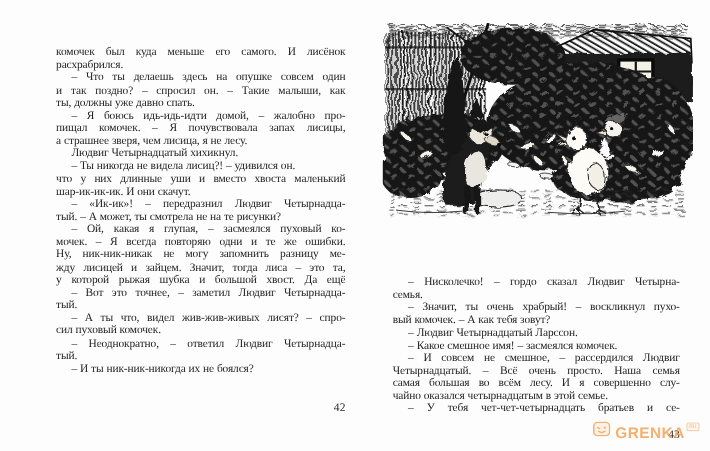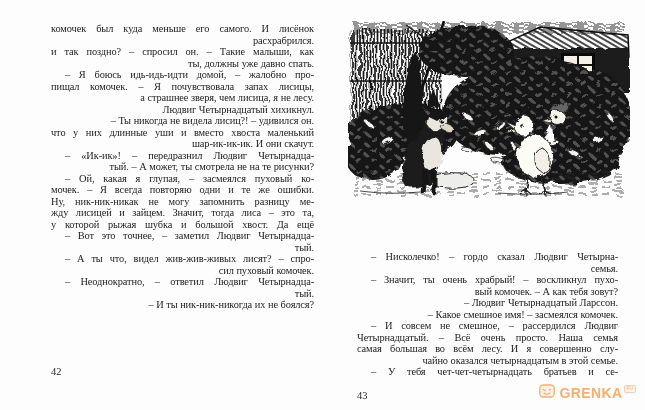--- a/index.html
+++ b/index.html
@@ -6,28 +6,28 @@
   body{
     width:645px;height:410px;position:relative;overflow:hidden;
     background:#fdfdfd;
     font-family:"Liberation Serif","DejaVu Serif",serif;
   }
   .spread{position:absolute;inset:0;background:#fdfdfd;}
   .text-col{
     position:absolute;color:#242424;
     font-size:10.4px;line-height:11.5px;
   }
-  #left-col{left:51px;top:23px;width:263px;}
+  #left-col{left:51px;top:42px;width:263px;}
   #right-col{left:357px;top:220px;width:261px;margin-top:31px;}
   .para{margin:0;padding:0;}
-  .line{letter-spacing:-0.12px;text-align:right;word-spacing:0.2px;}
+  .line{letter-spacing:-0.12px;text-align:left;word-spacing:0.2px;}
   .line.just{text-align:justify;text-align-last:justify;}
   .line.ind{text-indent:14px;}
   .pagenum{
-    position:absolute;top:366px;font-size:10.5px;color:#2b2b2b;text-align:left;
+    position:absolute;top:366px;font-size:10.5px;color:#2b2b2b;text-align:right;
   }
   #pn-left{left:51px;width:263px;}
   #pn-right{left:357px;width:261px;margin-top:24px;}
   .illustration{position:absolute;left:348px;top:21px;width:282px;height:178px;}
   .illustration svg{display:block;width:100%;height:100%;}
   .watermark{
     position:absolute;right:9px;bottom:8px;
     display:flex;align-items:center;gap:4px;opacity:.8;
   }
   .wm-text{
@@ -45,20 +45,21 @@
 <body>
 
 <div class="spread">
 
   <div class="text-col" id="left-col">
       <div class="para">
         <div class="line just">комочек был куда меньше его самого. И лисёнок</div>
         <div class="line">расхрабрился.</div>
       </div>
       <div class="para">
+        <div class="line just ind">– Что ты делаешь здесь на опушке совсем один</div>
         <div class="line just">и так поздно? – спросил он. – Такие малыши, как</div>
         <div class="line">ты, должны уже давно спать.</div>
       </div>
       <div class="para">
         <div class="line just ind">– Я боюсь идь-идь-идти домой, – жалобно про-</div>
         <div class="line just">пищал комочек. – Я почувствовала запах лисицы,</div>
         <div class="line">а страшнее зверя, чем лисица, я не лесу.</div>
       </div>
       <div class="para">
         <div class="line ind">Людвиг Четырнадцатый хихикнул.</div>

